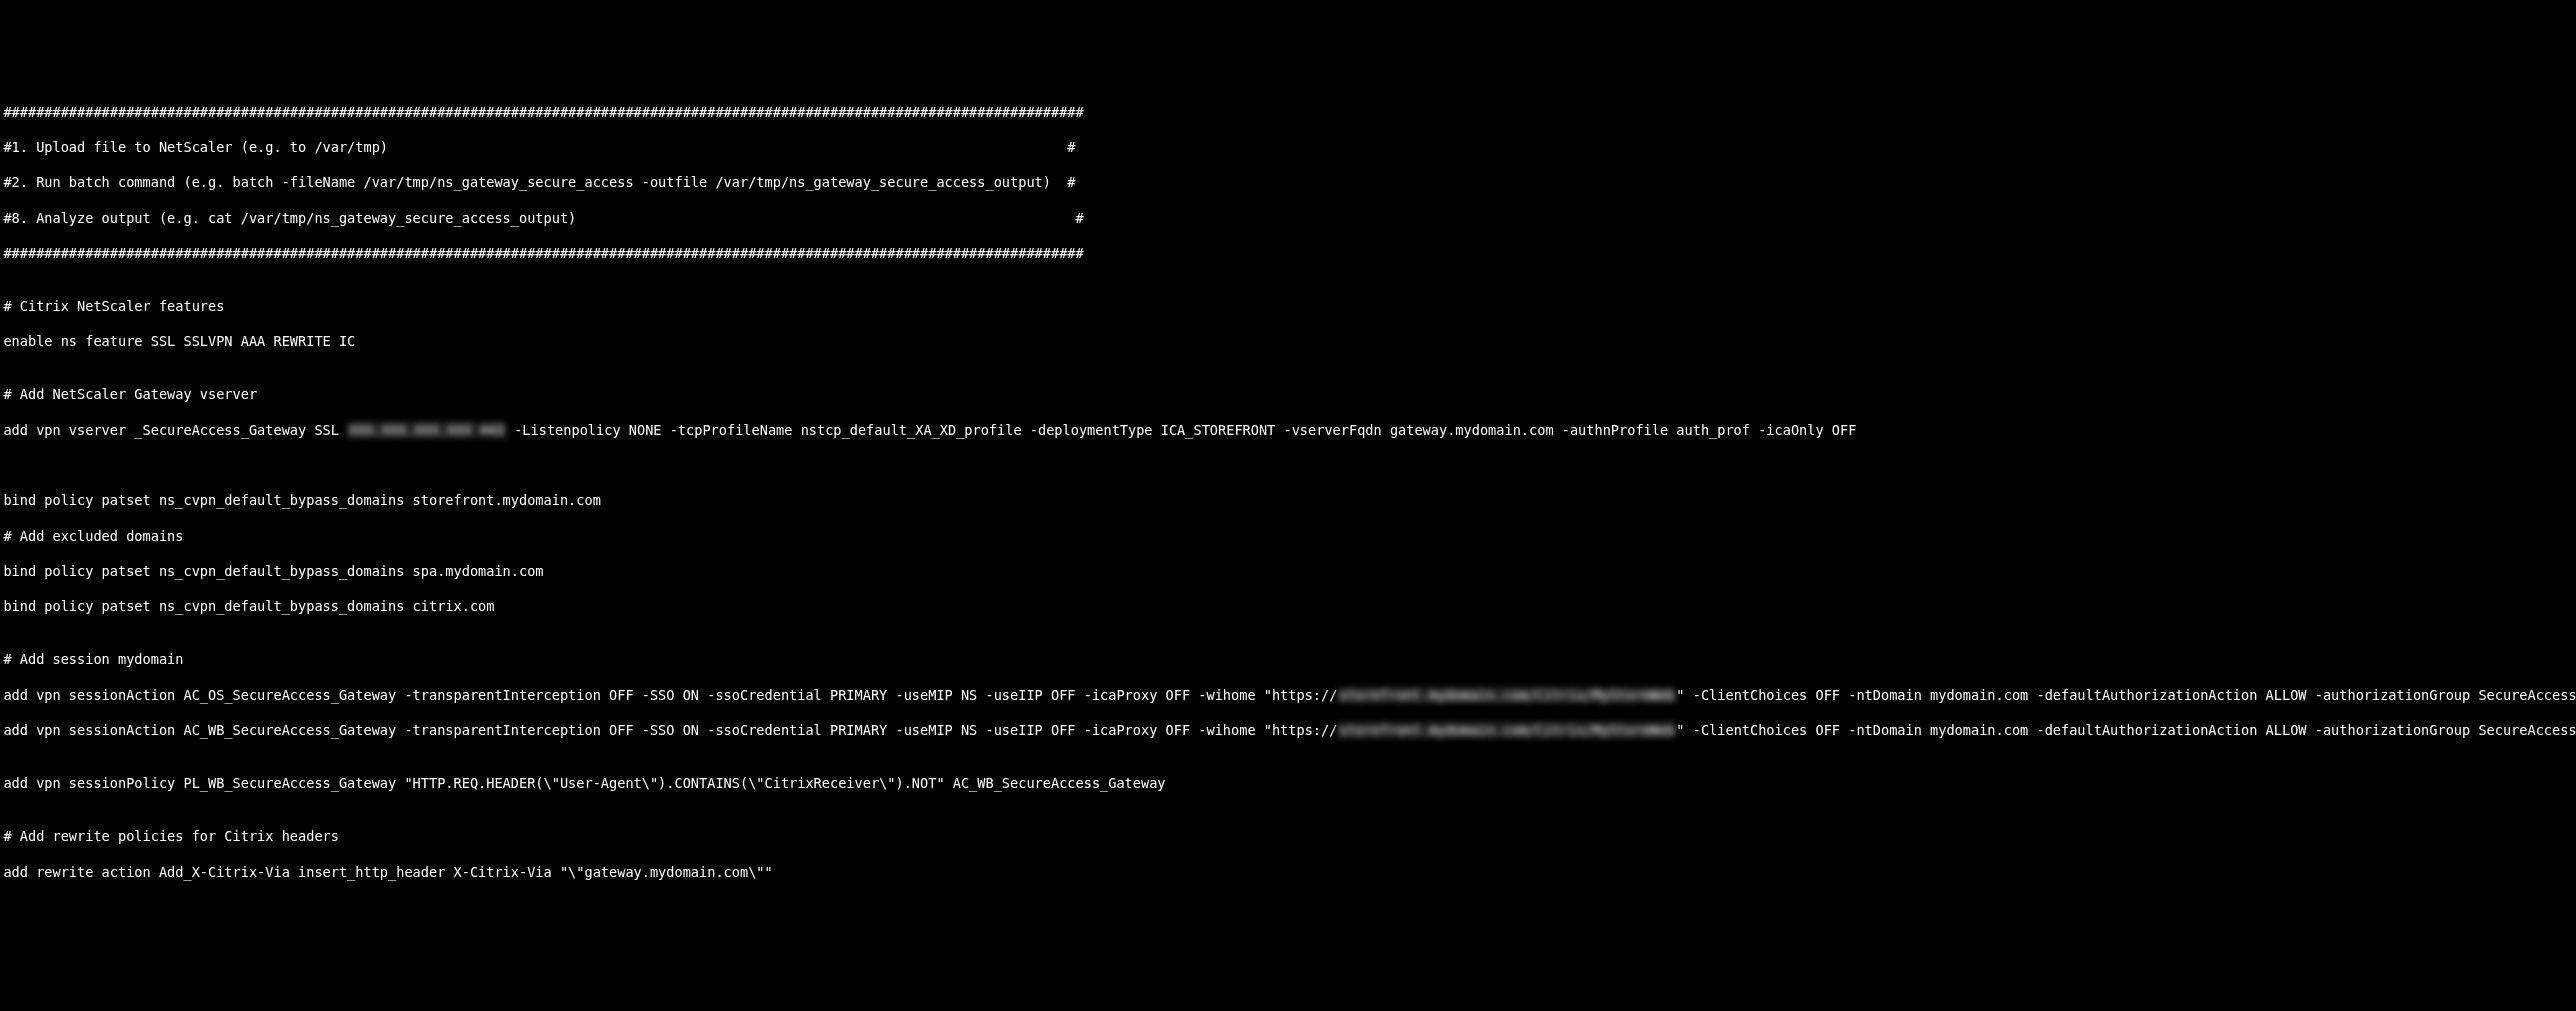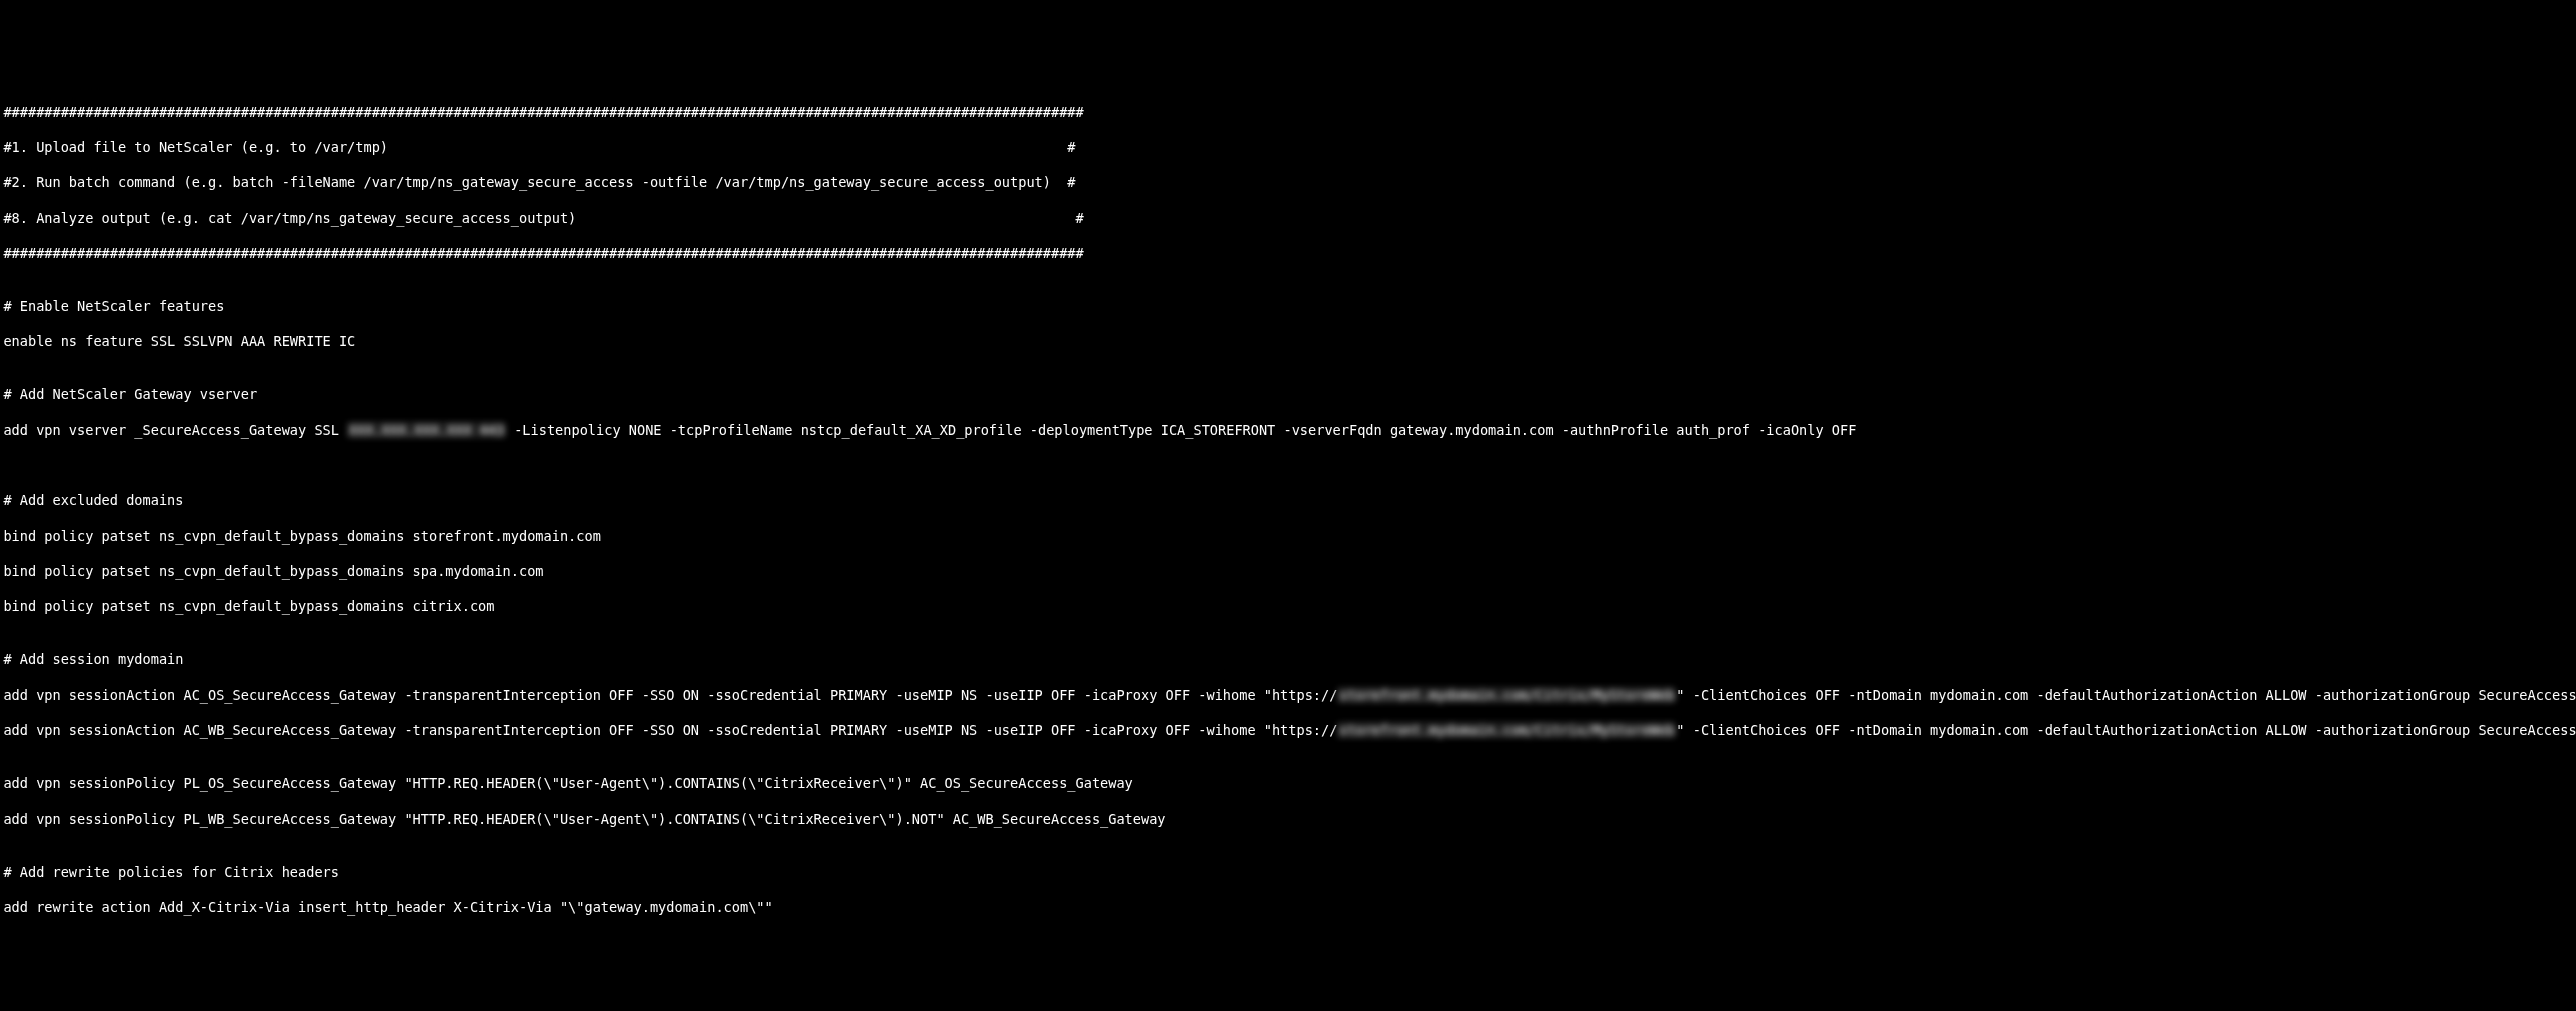--- a/index.html
+++ b/index.html
@@ -29,37 +29,36 @@
 <body>
 
 
 
 <pre id="terminal"><span class="line">####################################################################################################################################</span>
 <span class="line">#1. Upload file to NetScaler (e.g. to /var/tmp)                                                                                   #</span>
 <span class="line">#2. Run batch command (e.g. batch -fileName /var/tmp/ns_gateway_secure_access -outfile /var/tmp/ns_gateway_secure_access_output)  #</span>
 <span class="line">#8. Analyze output (e.g. cat /var/tmp/ns_gateway_secure_access_output)                                                             #</span>
 <span class="line">####################################################################################################################################</span>
 <span class="line"></span>
-<span class="line"># Enable NetScaler features</span>
+<span class="line"># Citrix NetScaler features</span>
 <span class="line">enable ns feature SSL SSLVPN AAA REWRITE IC</span>
 <span class="line"></span>
 <span class="line"># Add NetScaler Gateway vserver</span>
 <span class="line"><span>add vpn vserver _SecureAccess_Gateway SSL </span><span class="blur">XXX.XXX.XXX.XXX 443</span><span> -Listenpolicy NONE -tcpProfileName nstcp_default_XA_XD_profile -deploymentType ICA_STOREFRONT -vserverFqdn gateway.mydomain.com -authnProfile auth_prof -icaOnly OFF</span></span>
 <span class="line"></span>
 <span class="line"></span>
+<span class="line">bind policy patset ns_cvpn_default_bypass_domains storefront.mydomain.com</span>
 <span class="line"># Add excluded domains</span>
-<span class="line">bind policy patset ns_cvpn_default_bypass_domains storefront.mydomain.com</span>
 <span class="line">bind policy patset ns_cvpn_default_bypass_domains spa.mydomain.com</span>
 <span class="line">bind policy patset ns_cvpn_default_bypass_domains citrix.com</span>
 <span class="line"></span>
 <span class="line"># Add session mydomain</span>
 <span class="line"><span>add vpn sessionAction AC_OS_SecureAccess_Gateway -transparentInterception OFF -SSO ON -ssoCredential PRIMARY -useMIP NS -useIIP OFF -icaProxy OFF -wihome "https://</span><span class="blur">storefront.mydomain.com/Citrix/MyStoreWeb</span><span>" -ClientChoices OFF -ntDomain mydomain.com -defaultAuthorizationAction ALLOW -authorizationGroup SecureAccessGroup -clientlessVpnMode ON -clientlessModeUrlEncoding TRANSPARENT -SecureBrowse ENABLED -storefronturl "https://storefront.mydomain.com" -sfGatewayAuthType domain</span></span>
 <span class="line"><span>add vpn sessionAction AC_WB_SecureAccess_Gateway -transparentInterception OFF -SSO ON -ssoCredential PRIMARY -useMIP NS -useIIP OFF -icaProxy OFF -wihome "https://</span><span class="blur">storefront.mydomain.com/Citrix/MyStoreWeb</span><span>" -ClientChoices OFF -ntDomain mydomain.com -defaultAuthorizationAction ALLOW -authorizationGroup SecureAccessGroup -clientlessVpnMode ON -clientlessModeUrlEncoding TRANSPARENT -SecureBrowse ENABLED -storefronturl "https://storefront.mydomain.com" -sfGatewayAuthType domain</span></span>
 <span class="line"></span>
-<span class="line">add vpn sessionPolicy PL_OS_SecureAccess_Gateway "HTTP.REQ.HEADER(\"User-Agent\").CONTAINS(\"CitrixReceiver\")" AC_OS_SecureAccess_Gateway</span>
 <span class="line">add vpn sessionPolicy PL_WB_SecureAccess_Gateway "HTTP.REQ.HEADER(\"User-Agent\").CONTAINS(\"CitrixReceiver\").NOT" AC_WB_SecureAccess_Gateway</span>
 <span class="line"></span>
 <span class="line"># Add rewrite policies for Citrix headers</span>
 <span class="line">add rewrite action Add_X-Citrix-Via insert_http_header X-Citrix-Via "\"gateway.mydomain.com\""</span>
 
 
 
 
 
 <span class="line"></span>

